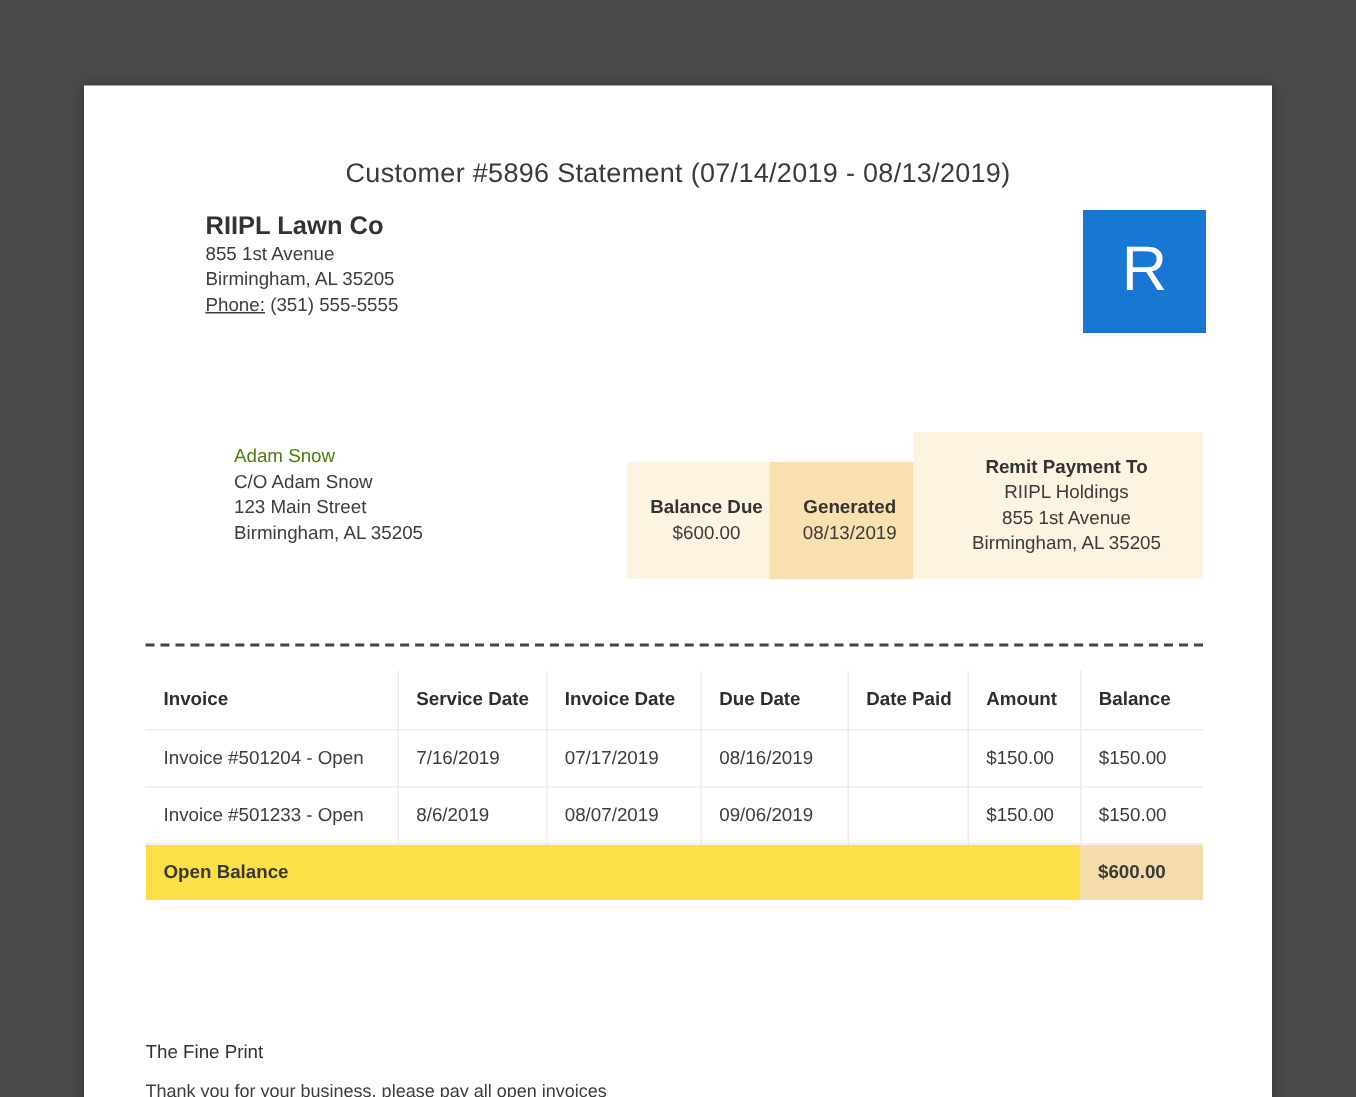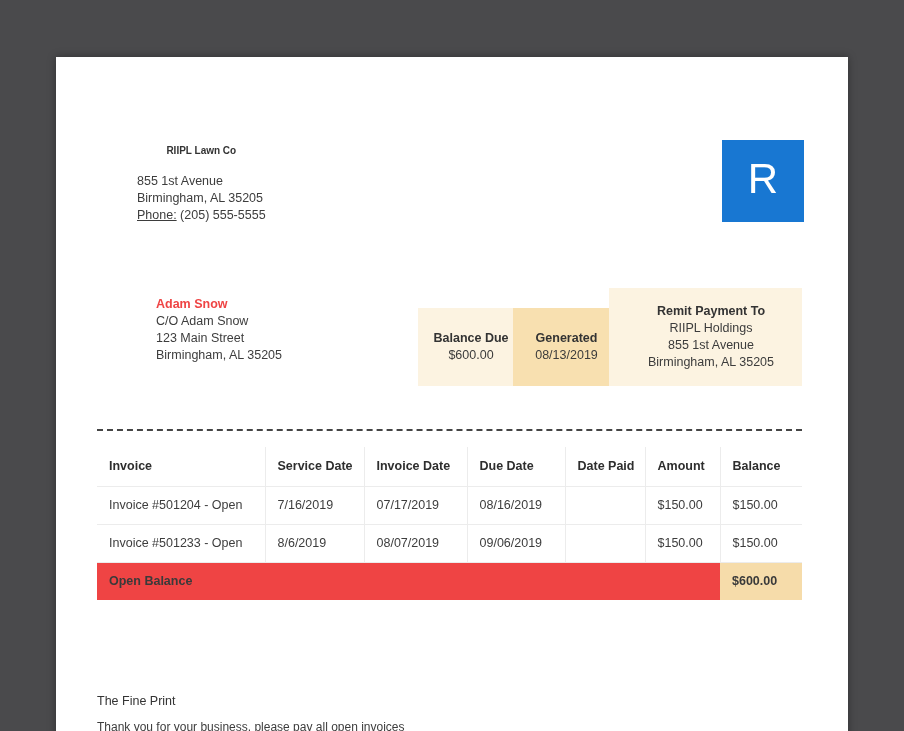--- a/index.html
+++ b/index.html
@@ -22,41 +22,41 @@
     text-align: center;
     font-size: 18px;
     color: #3a3a3a;
     letter-spacing: 0.2px;
   }
   .company {
     position: absolute;
     left: 81px; top: 85px;
     font-size: 12.5px; line-height: 17px; color: #3d3d3d;
   }
-  .company .name { font-weight: bold; font-size: 10px; margin-bottom: 14px; color: #333; text-align: center; }
+  .company .name { font-weight: bold; font-size: 17px; margin-bottom: 2px; color: #333; }
   .u { text-decoration: underline; }
   .logo {
     position: absolute;
     left: 666px; top: 83px;
     width: 82px; height: 82px;
     background: #1877d2;
     display: flex; align-items: center; justify-content: center;
   }
   .logo-letter {
     color: #ffffff;
     font-size: 42px;
     font-weight: 400;
     padding-bottom: 4px;
   }
   .customer {
     position: absolute;
     left: 100px; top: 239px;
     font-size: 12.5px; line-height: 17px; color: #3d3d3d;
   }
-  .customer .name { font-weight: bold; color: #ef4444; }
+  .customer .name { font-weight: normal; color: #4d7c0f; }
   .summary {
     position: absolute;
     left: 362px; top: 231px;
     width: 384px; height: 98px;
     display: flex;
   }
   .summary .cell {
     display: flex; flex-direction: column;
     justify-content: center; align-items: center;
     text-align: center;
@@ -80,21 +80,21 @@
     line-height: 15px;
     color: #3d3d3d;
     padding: 11px 12px;
     border-bottom: 1px solid #ececec;
     border-right: 1px solid #ececec;
     overflow: hidden; white-space: nowrap;
   }
   th { font-weight: bold; color: #2e2e2e; padding: 12px; }
   th:last-child, td:last-child { border-right: none; }
   tr.total-row td {
-    background: #ef4444;
+    background: #fde047;
     border-bottom: none;
     border-right: none;
     font-weight: bold;
     color: #3a3a3a;
     padding: 11px 12px;
   }
   tr.total-row td.total-cell { background: #f6dcaa; }
   .fine-print-heading {
     position: absolute;
     left: 41px; top: 637px;
@@ -104,28 +104,29 @@
     position: absolute;
     left: 41px; top: 663px;
     font-size: 12px; color: #3d3d3d;
   }
 </style>
 </head>
 <body>
 
 <div class="page">
 
+  <div class="title">Customer #5896 Statement (07/14/2019 - 08/13/2019)</div>
 
   <div class="company">
     <div class="name">RIIPL Lawn Co</div>
     <div>855 1st Avenue</div>
     <div>Birmingham, AL 35205</div>
     <div>
       <span class="u">Phone:</span>
-      <span>(205) 555-5555</span>
+      <span>(351) 555-5555</span>
     </div>
   </div>
 
   <div class="logo">
     <span class="logo-letter">R</span>
   </div>
 
   <div class="customer">
     <div class="name">Adam Snow</div>
     <div>C/O Adam Snow</div>

